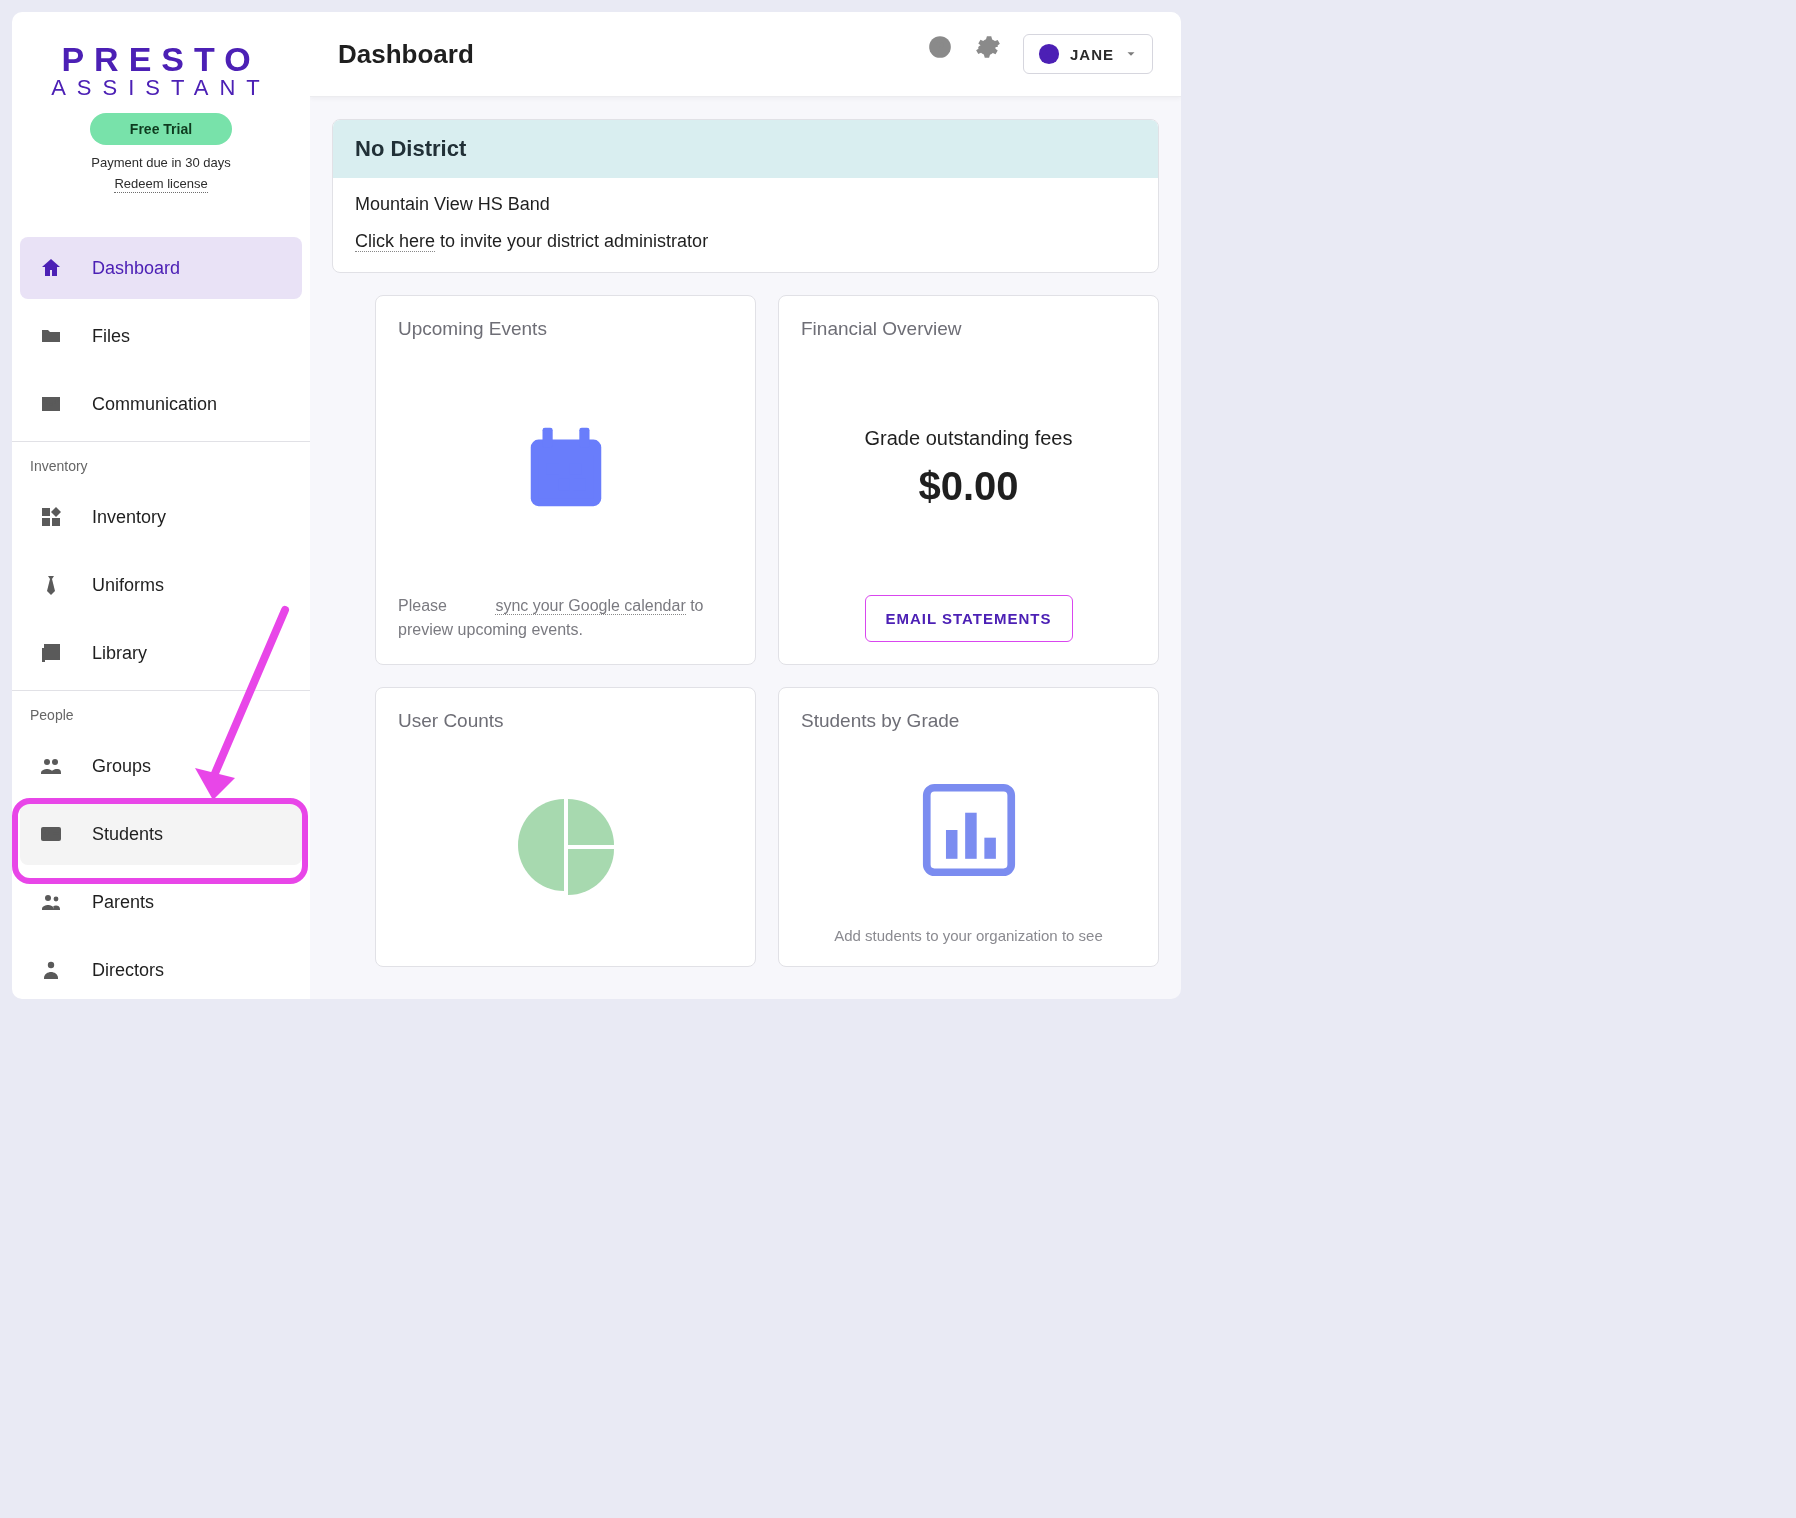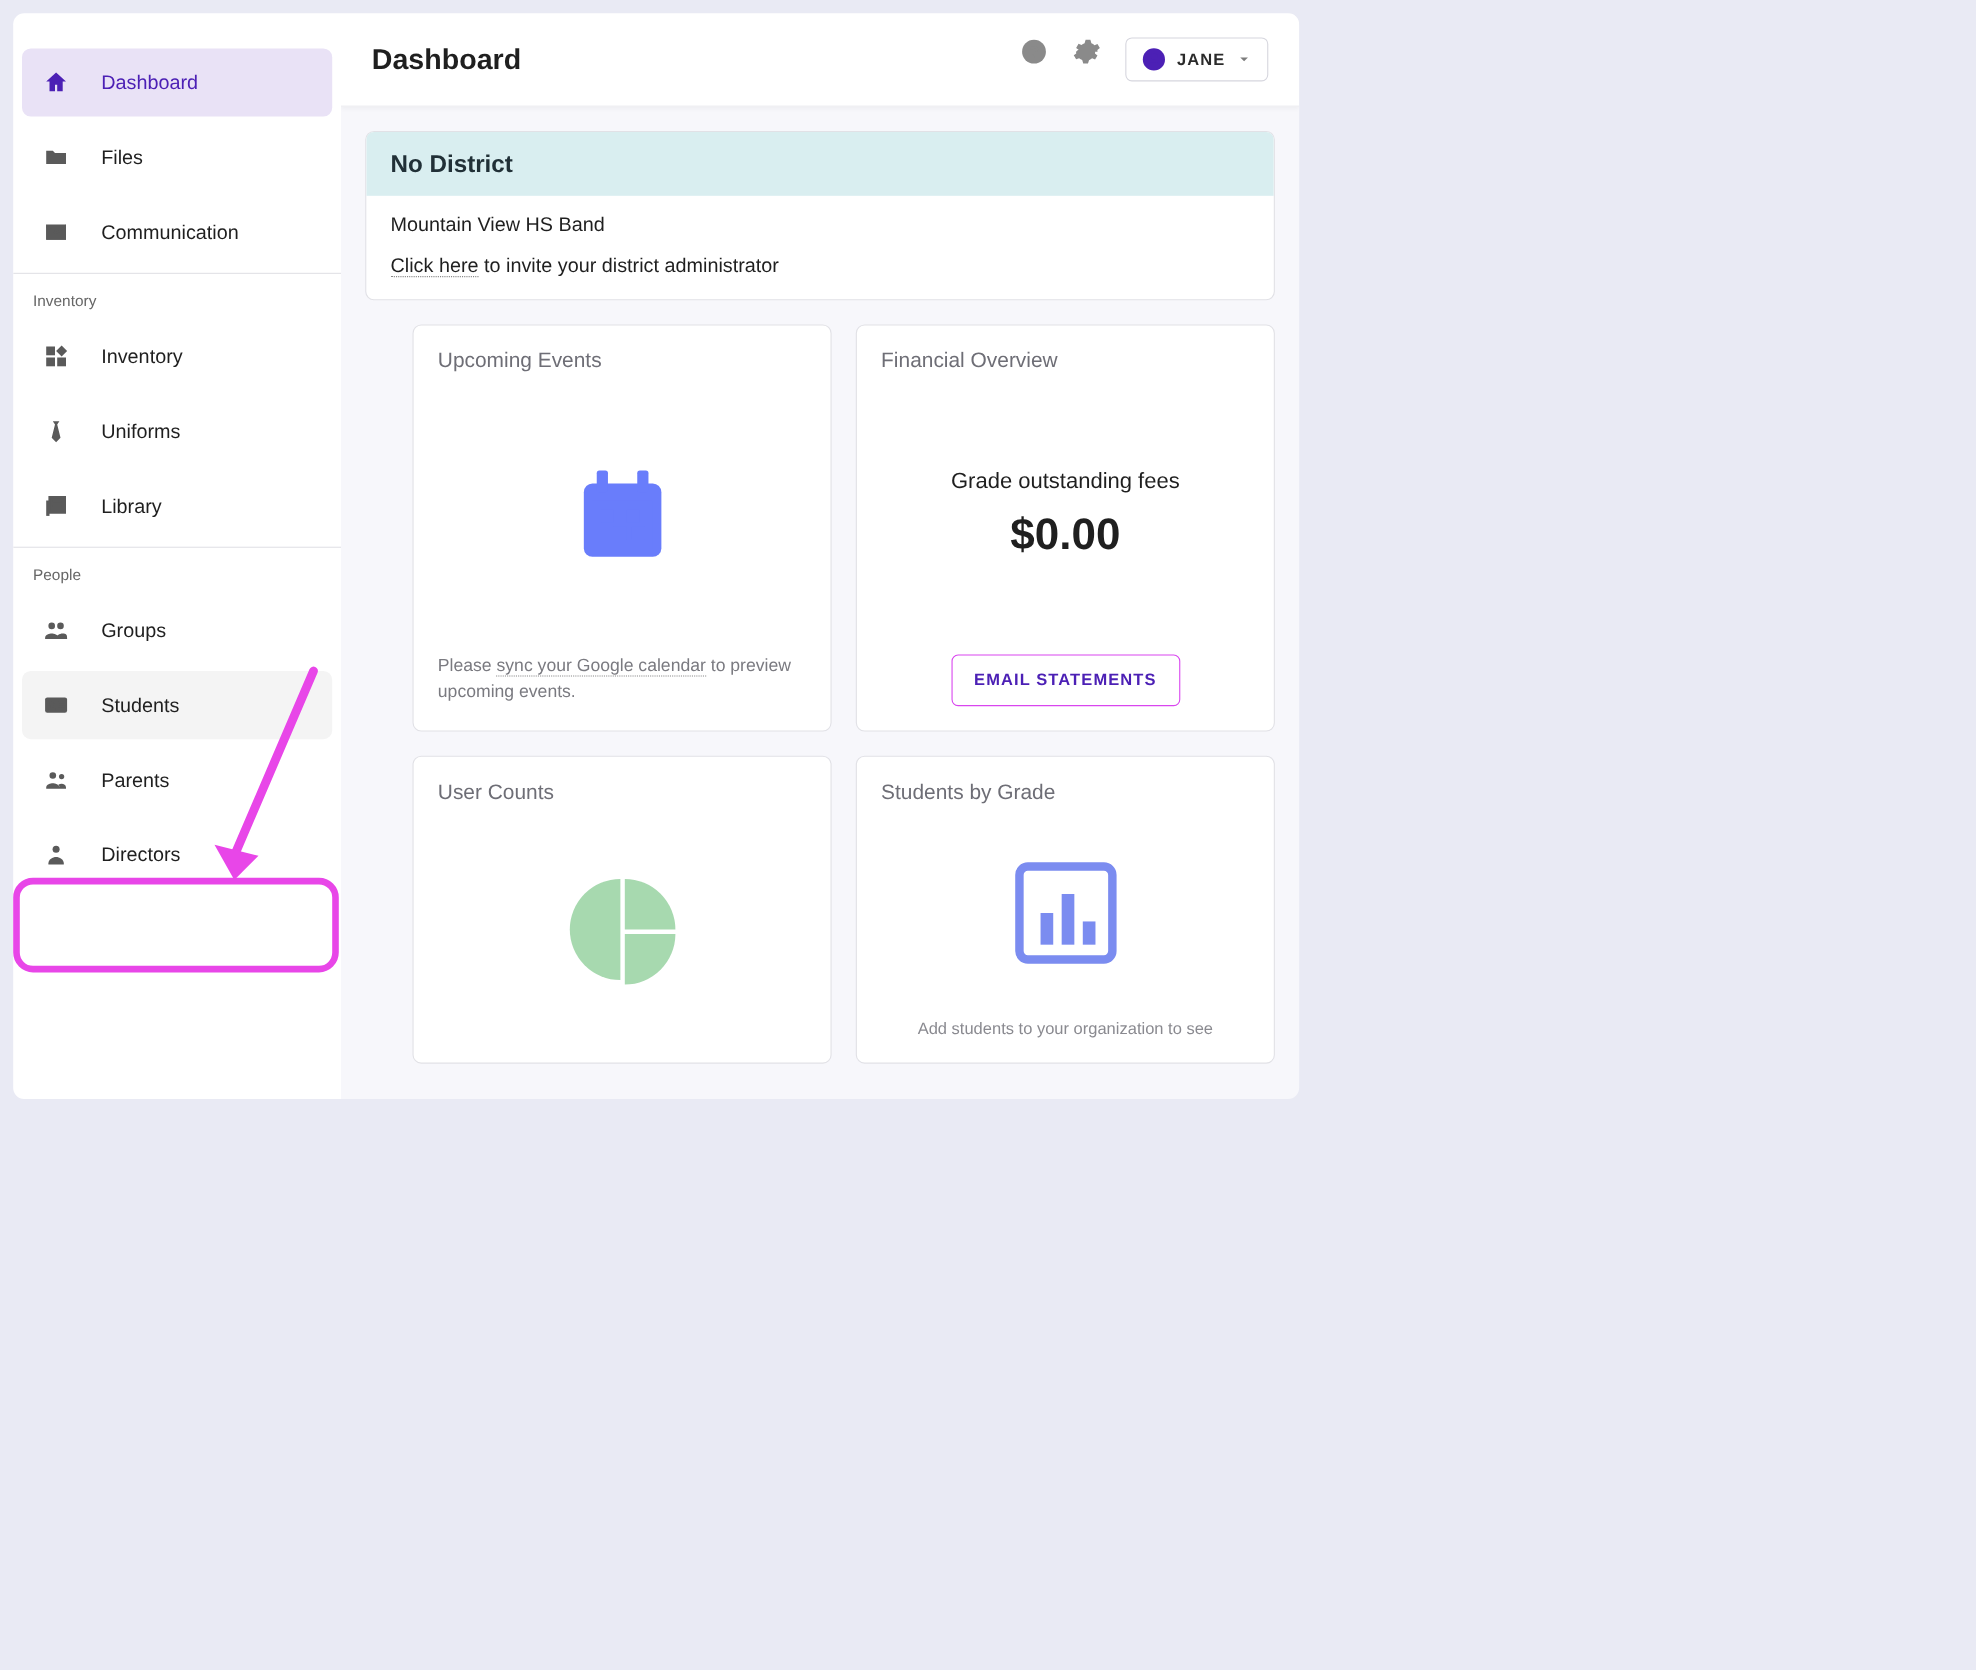--- a/index.html
+++ b/index.html
@@ -204,21 +204,21 @@
   }
   .card-title{
     font-size:19px;font-weight:500;color:#6e6e76;
   }
   .card-center{flex:1;display:flex;flex-direction:column;align-items:center;justify-content:center;gap:8px;}
 
   .cal-icon{width:94px;height:94px;}
   .cal-icon svg *{fill:var(--blue2);}
 
   .small-note{font-size:16px;color:#7a7a80;line-height:1.5;}
-  .inline-link{border-bottom:1px dotted #888;cursor:pointer;}
+  .inline-link{border-bottom:1px dotted #888;cursor:pointer;margin-left:44px;}
 
   .big-label{font-size:20px;color:#1f1f1f;}
   .big-amount{font-size:40px;font-weight:800;color:#1f1f1f;margin-top:6px;}
 
   .btn-outline{
     align-self:center;
     border:1px solid #d946ef;border-radius:6px;
     padding:14px 20px;color:var(--purple);font-weight:800;letter-spacing:1px;font-size:15px;cursor:pointer;background:transparent;
   }
 
@@ -228,20 +228,27 @@
   .card.short{min-height:280px;}
 
   .footer-note{font-size:15px;color:#8a8a90;text-align:center;}
 </style>
 </head>
 <body>
 
 <div class="app">
 
   <aside class="sidebar">
+    <div class="logo-wrap">
+      <div class="logo-line1">PRESTO</div>
+      <div class="logo-line2">ASSISTANT</div>
+      <div class="trial-chip">Free Trial</div>
+      <div class="trial-info">Payment due in 30 days</div>
+      <span class="redeem-link">Redeem license</span>
+    </div>
 
     <nav class="nav">
 
       <div class="nav-item active">
         <span class="nav-icon">
           <svg viewBox="0 0 24 24">
               <path d="M12 3l9 8h-3v9h-5v-6H11v6H6v-9H3z"></path>
             </svg>
         </span>
         <span class="nav-label">Dashboard</span>

